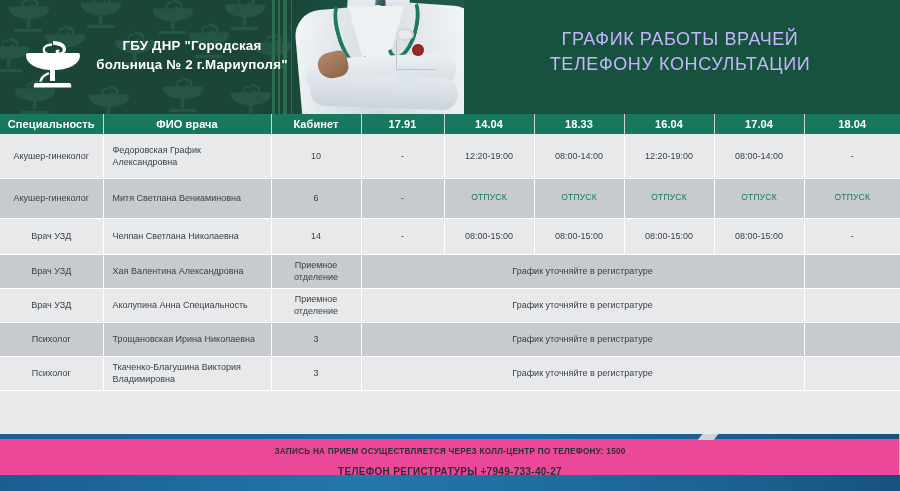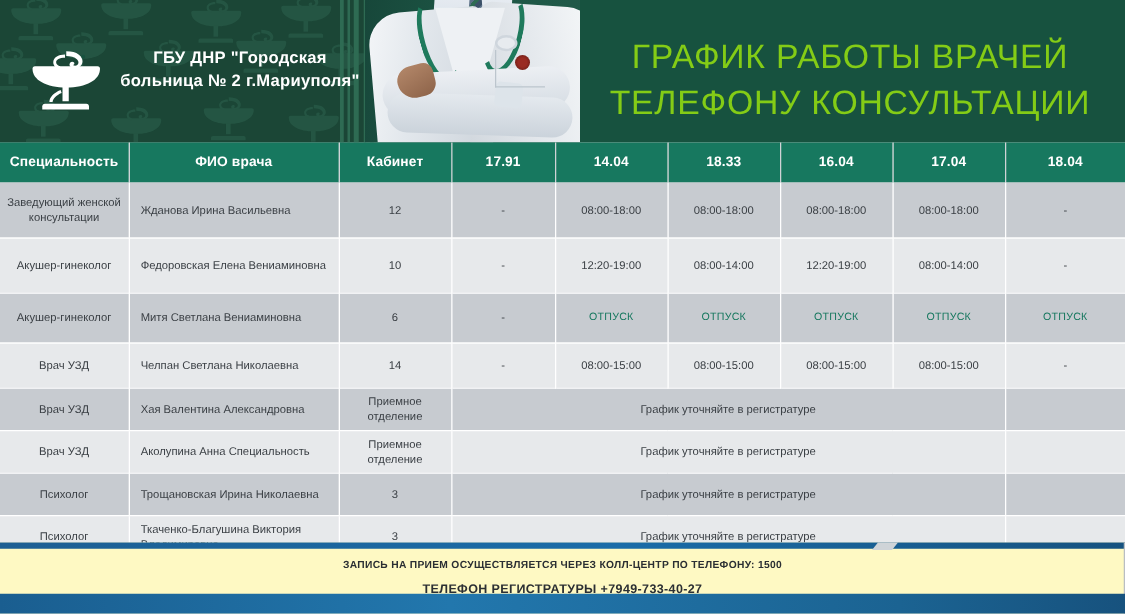--- a/index.html
+++ b/index.html
@@ -154,40 +154,40 @@
     position: absolute; left: 120px; top: 44px;
     width: 12px; height: 12px;
     border-radius: 50%;
     background: radial-gradient(circle,#9a2b22 40%,#5c1a14 100%);
   }
 
   .title {
     position: absolute; left: 470px; top: 27px;
     width: 420px;
     text-align: center;
-    color: #84cc16;
-    font-size: 27px;
+    color: #c4b5fd;
+    font-size: 18px;
     line-height: 1.38;
     letter-spacing: .6px;
     font-weight: 400;
   }
 
   
   .tbl {
     position: absolute; left: 0; top: 114px;
     width: 900px;
     border-collapse: collapse;
     table-layout: fixed;
   }
   .tbl th {
     background: #17785f;
     color: #ffffff;
     font-size: 11px;
     font-weight: bold;
-    height: 32px;
+    height: 20px;
     border-right: 1px solid #cfd3d6;
     letter-spacing: .1px;
   }
   .tbl th:last-child { border-right: none; }
   .tbl td {
     font-size: 9px;
     color: #3a3f44;
     border-right: 1px solid #ffffff;
     border-bottom: 1px solid #ffffff;
     padding: 2px 4px;
@@ -199,21 +199,21 @@
   .tbl tr.odd td { background: #c7cbd0; }
   .tbl tr.even td { background: #e7e9eb; }
   td.name { text-align: left; padding-left: 9px; }
   td.vac  { color: #17785f; font-size: 8.5px; letter-spacing: .2px; }
   td.note { font-size: 9px; color: #3a3f44; }
 
   
   .footer {
     position: absolute; left: 0; top: 434px;
     width: 900px; height: 57px;
-    background: #fef9c3;
+    background: #ec4899;
   }
   .footer .topbar {
     position: absolute; left: 0; top: 0;
     width: 900px; height: 5px;
     background: linear-gradient(90deg,#1d5f93 0%,#1a6ca8 55%,#16527f 100%);
   }
   .footer .diag {
     position: absolute; left: 700px; top: 0;
     width: 16px; height: 6px;
     background: #cfd4d8;
@@ -433,34 +433,23 @@
           <th>Кабинет</th>
           <th>17.91</th>
           <th>14.04</th>
           <th>18.33</th>
           <th>16.04</th>
           <th>17.04</th>
           <th>18.04</th>
         </tr>
     </thead>
     <tbody id="tbody">
-        <tr class="odd" style="height: 44px;">
-          <td>Заведующий женской консультации</td>
-          <td class="name">Жданова Ирина Васильевна</td>
-          <td>12</td>
-          <td>-</td>
-          <td>08:00-18:00</td>
-          <td>08:00-18:00</td>
-          <td>08:00-18:00</td>
-          <td>08:00-18:00</td>
-          <td>-</td>
-        </tr>
         <tr class="even" style="height: 44px;">
           <td>Акушер-гинеколог</td>
-          <td class="name">Федоровская Елена Вениаминовна</td>
+          <td class="name">Федоровская График Александровна</td>
           <td>10</td>
           <td>-</td>
           <td>12:20-19:00</td>
           <td>08:00-14:00</td>
           <td>12:20-19:00</td>
           <td>08:00-14:00</td>
           <td>-</td>
         </tr>
         <tr class="odd" style="height: 40px;">
           <td>Акушер-гинеколог</td>

